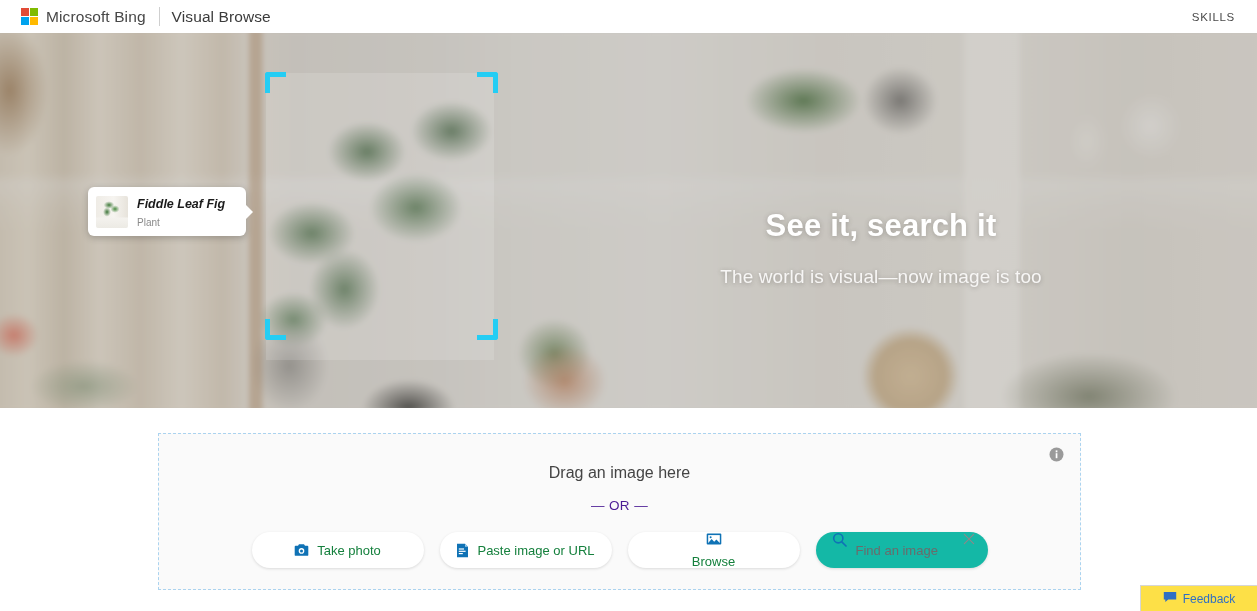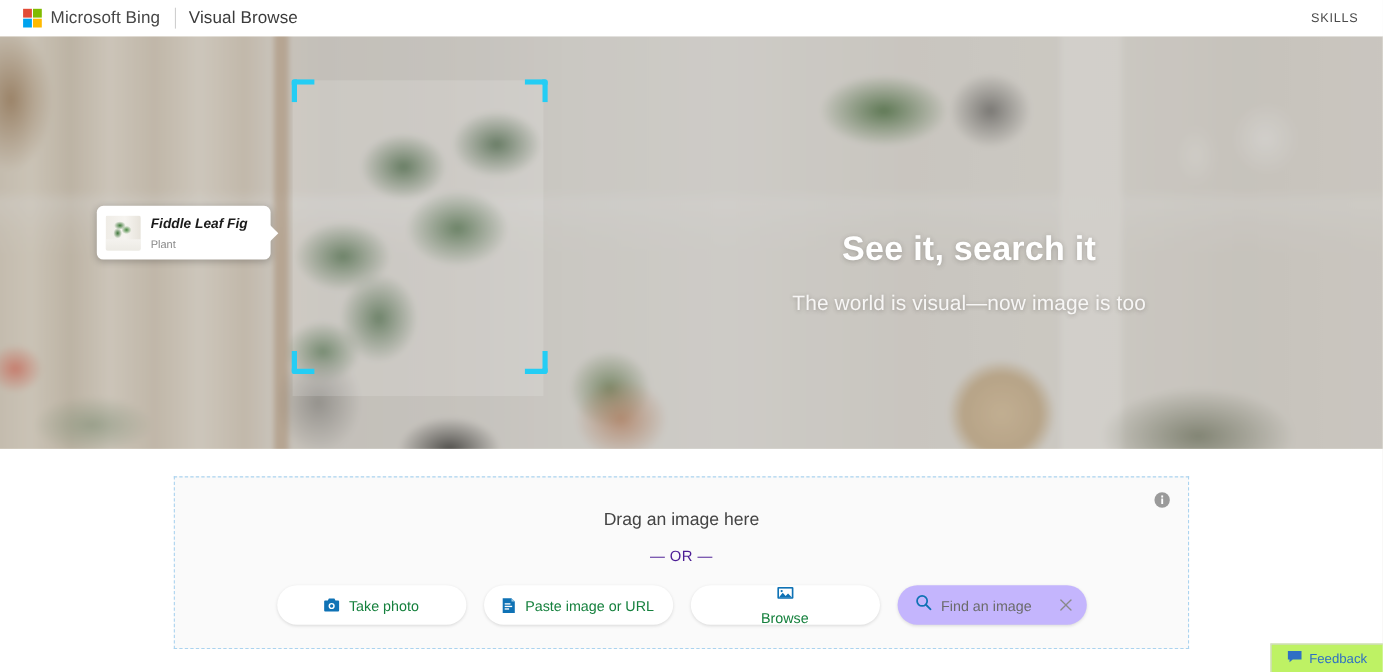--- a/index.html
+++ b/index.html
@@ -294,25 +294,24 @@
     font-family: Liberation Sans, sans-serif;
     cursor: pointer;
     white-space: nowrap;
   }
   .action-btn .glyph { display: flex; align-items: center; flex: none; }
   .btn-take-photo { width: 172px; }
   .btn-paste { width: 172px; }
   .btn-browse { width: 172px; flex-direction: column; }
   .search-box {
     width: 172px; height: 36px;
-    background: #c4b5fd;
+    background: #14b8a6;
     border-radius: 18px;
     box-shadow: 0 1px 3px rgba(0,0,0,0.13);
     display: flex;
-    align-items: center;
     padding: 0 12px 0 16px;
     gap: 7px;
   }
   .search-box input {
     flex: 1 1 auto;
     min-width: 0;
     border: none;
     outline: none;
     background: transparent;
     font-size: 13px;
@@ -323,22 +322,22 @@
   .clear-x {
     flex: none;
     width: 14px; height: 14px;
     cursor: pointer;
   }
 
   
   .feedback-btn {
     position: absolute;
     right: 0; bottom: 0;
-    width: 102px; height: 26px;
-    background: #bef264;
+    width: 117px; height: 26px;
+    background: #fde047;
     border: 1px solid #d6d6d6;
     border-right: none; border-bottom: none;
     display: flex;
     align-items: center;
     justify-content: center;
     gap: 6px;
     font-size: 12px;
     color: #2f6fc4;
     cursor: pointer;
     z-index: 50;

